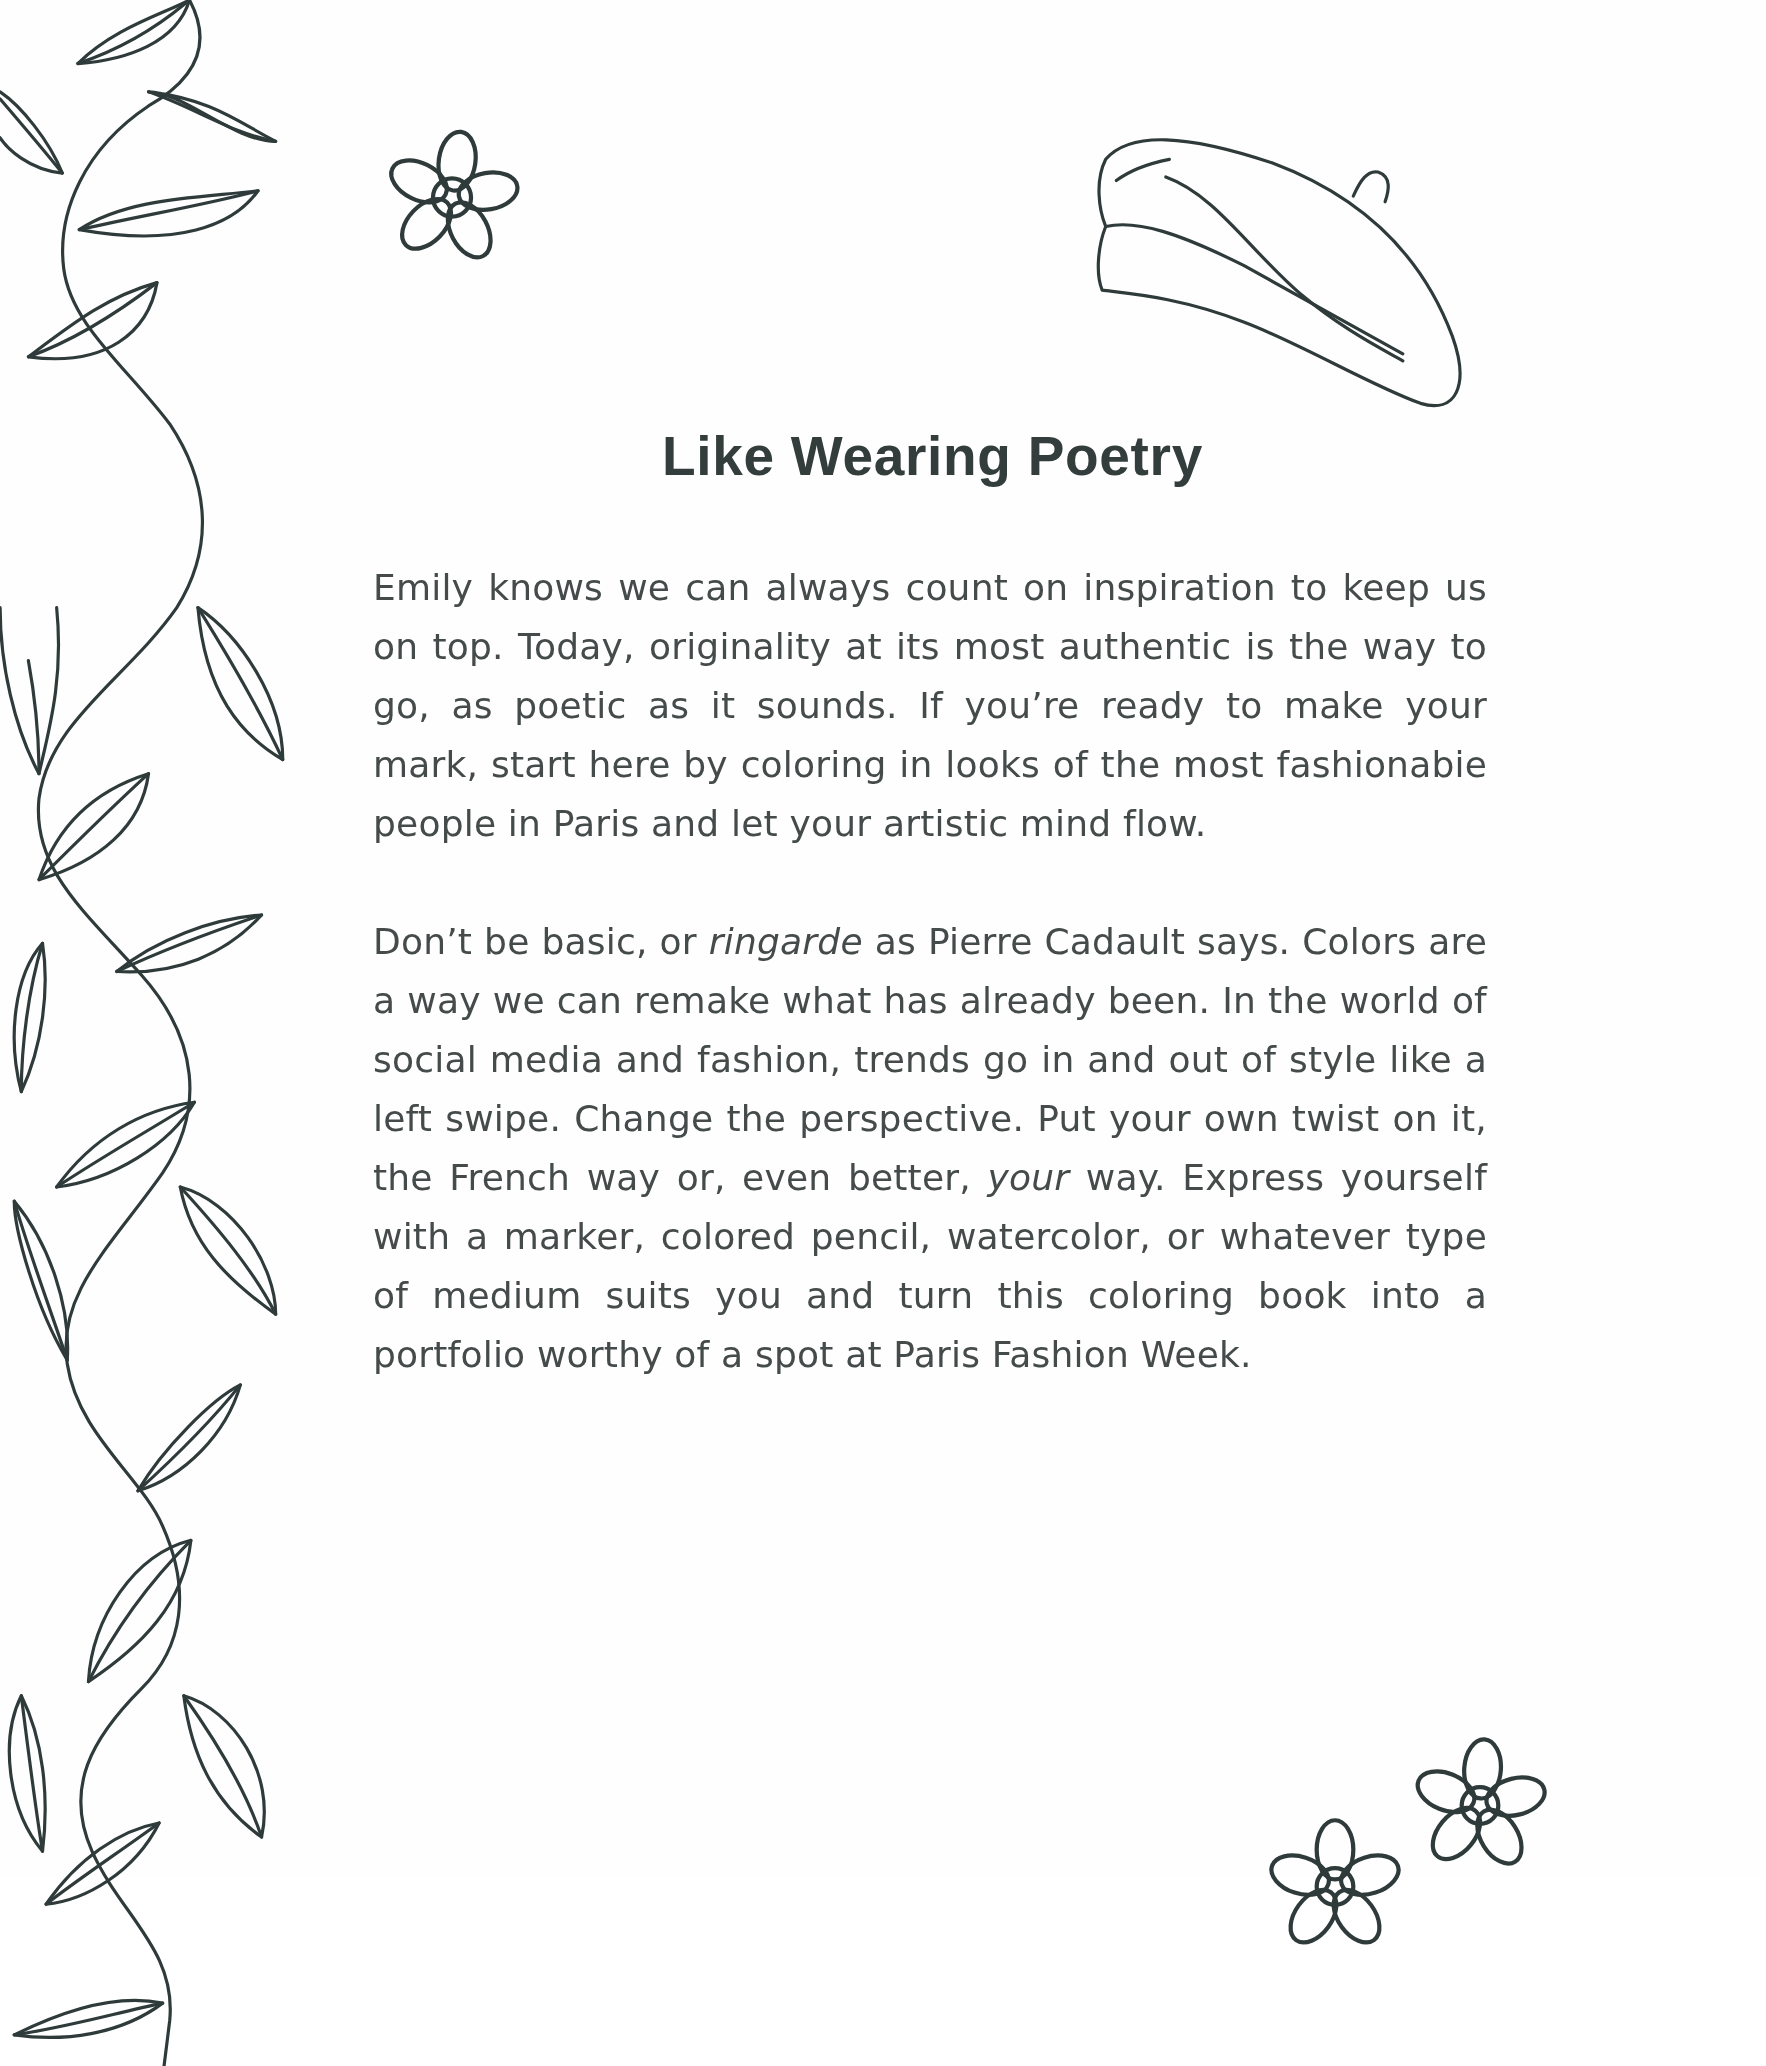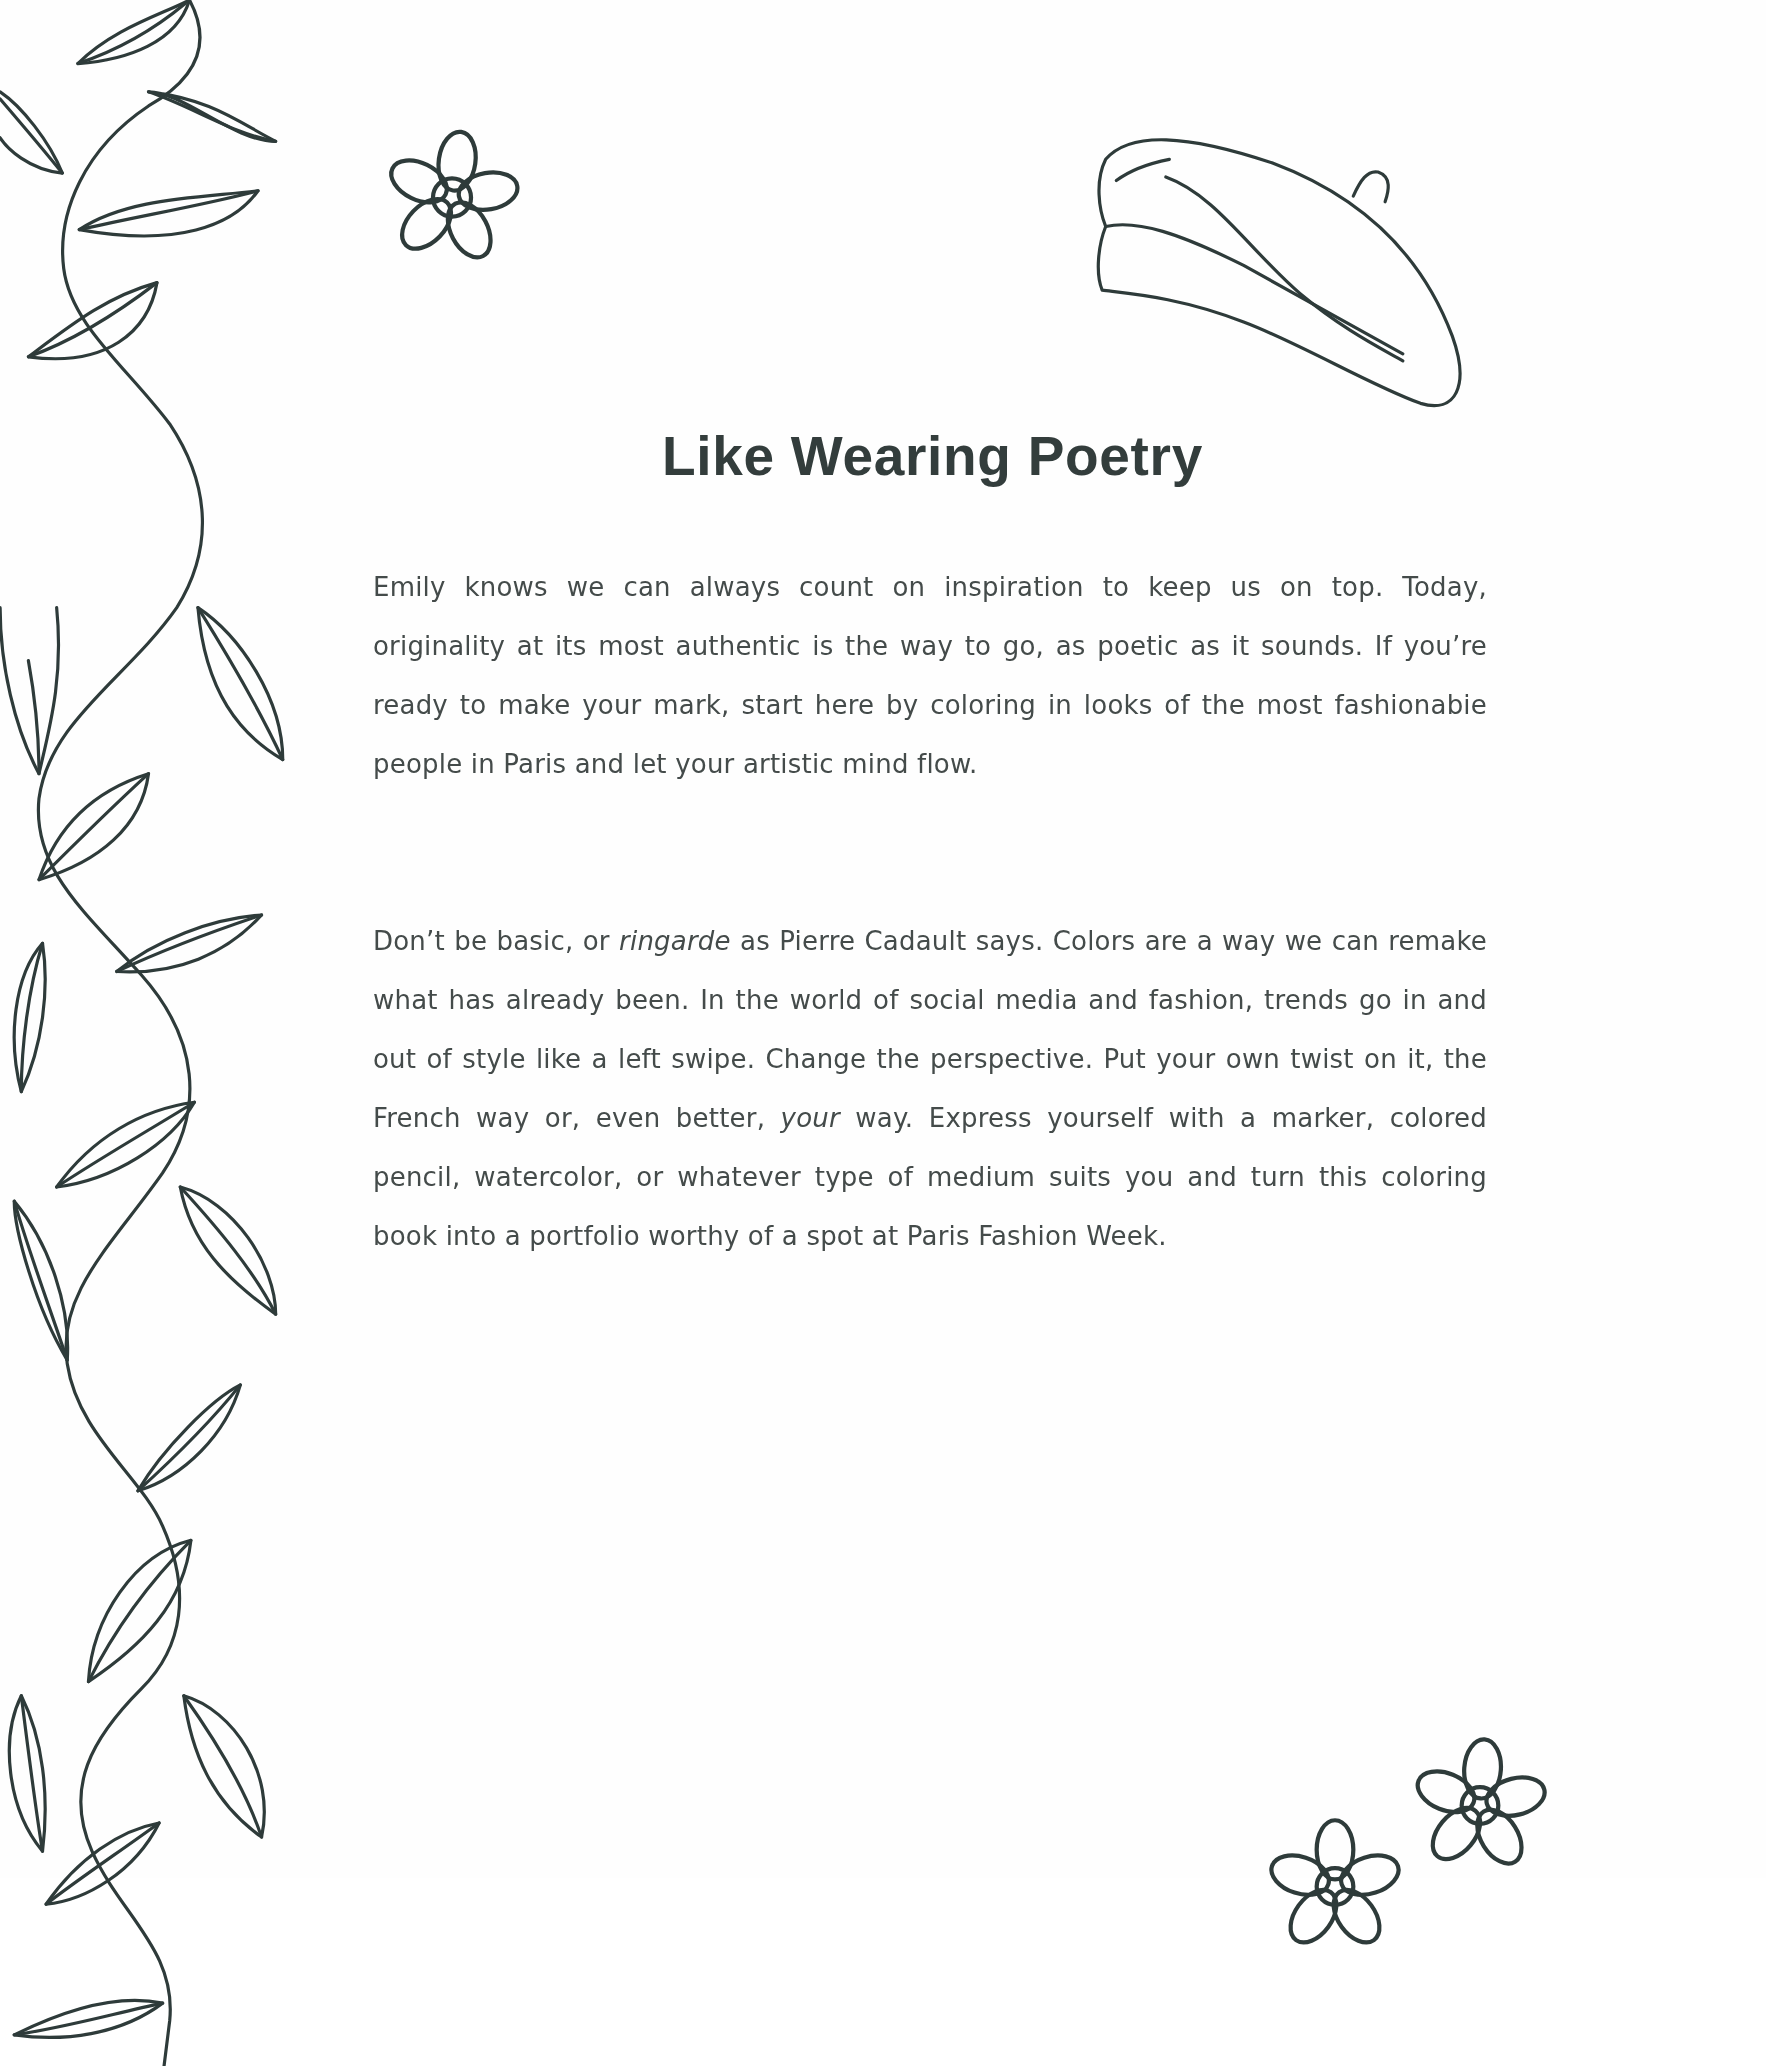--- a/index.html
+++ b/index.html
@@ -11,21 +11,21 @@
     .title {
       position: absolute; left: 0; width: 1865px; top: 424px;
       text-align: center;
       font-family: "Liberation Sans", sans-serif;
       font-weight: bold; font-size: 55px; color: #333d3c; letter-spacing: 0.7px;
       margin: 0;
     }
     .body-text {
       position: absolute; left: 373px; width: 1114px;
       font-family: "DejaVu Sans", sans-serif;
-      font-size: 26px; line-height: 59px; color: #444b4a;
+      font-size: 36px; line-height: 59px; color: #444b4a;
       text-align: justify; margin: 0; letter-spacing: 0.2px;
     }
     .p1 { top: 558px; }
     .p2 { top: 912px; }
     .body-text em { }
   </style>
 </head>
 <body>
 
 <div class="page">

